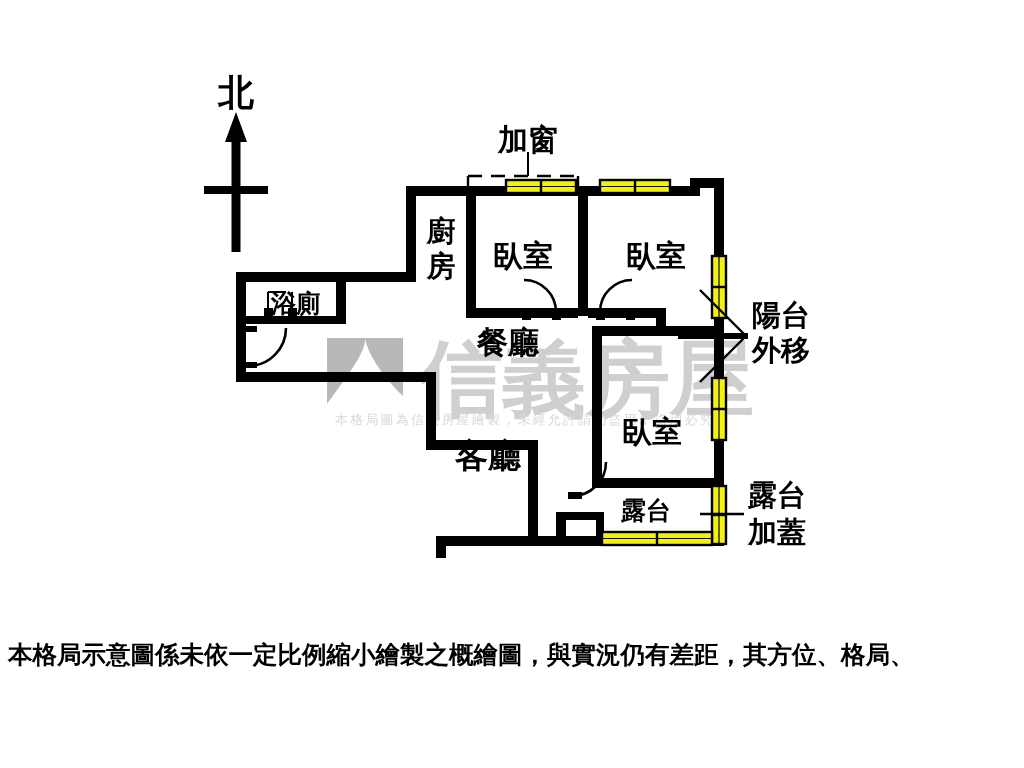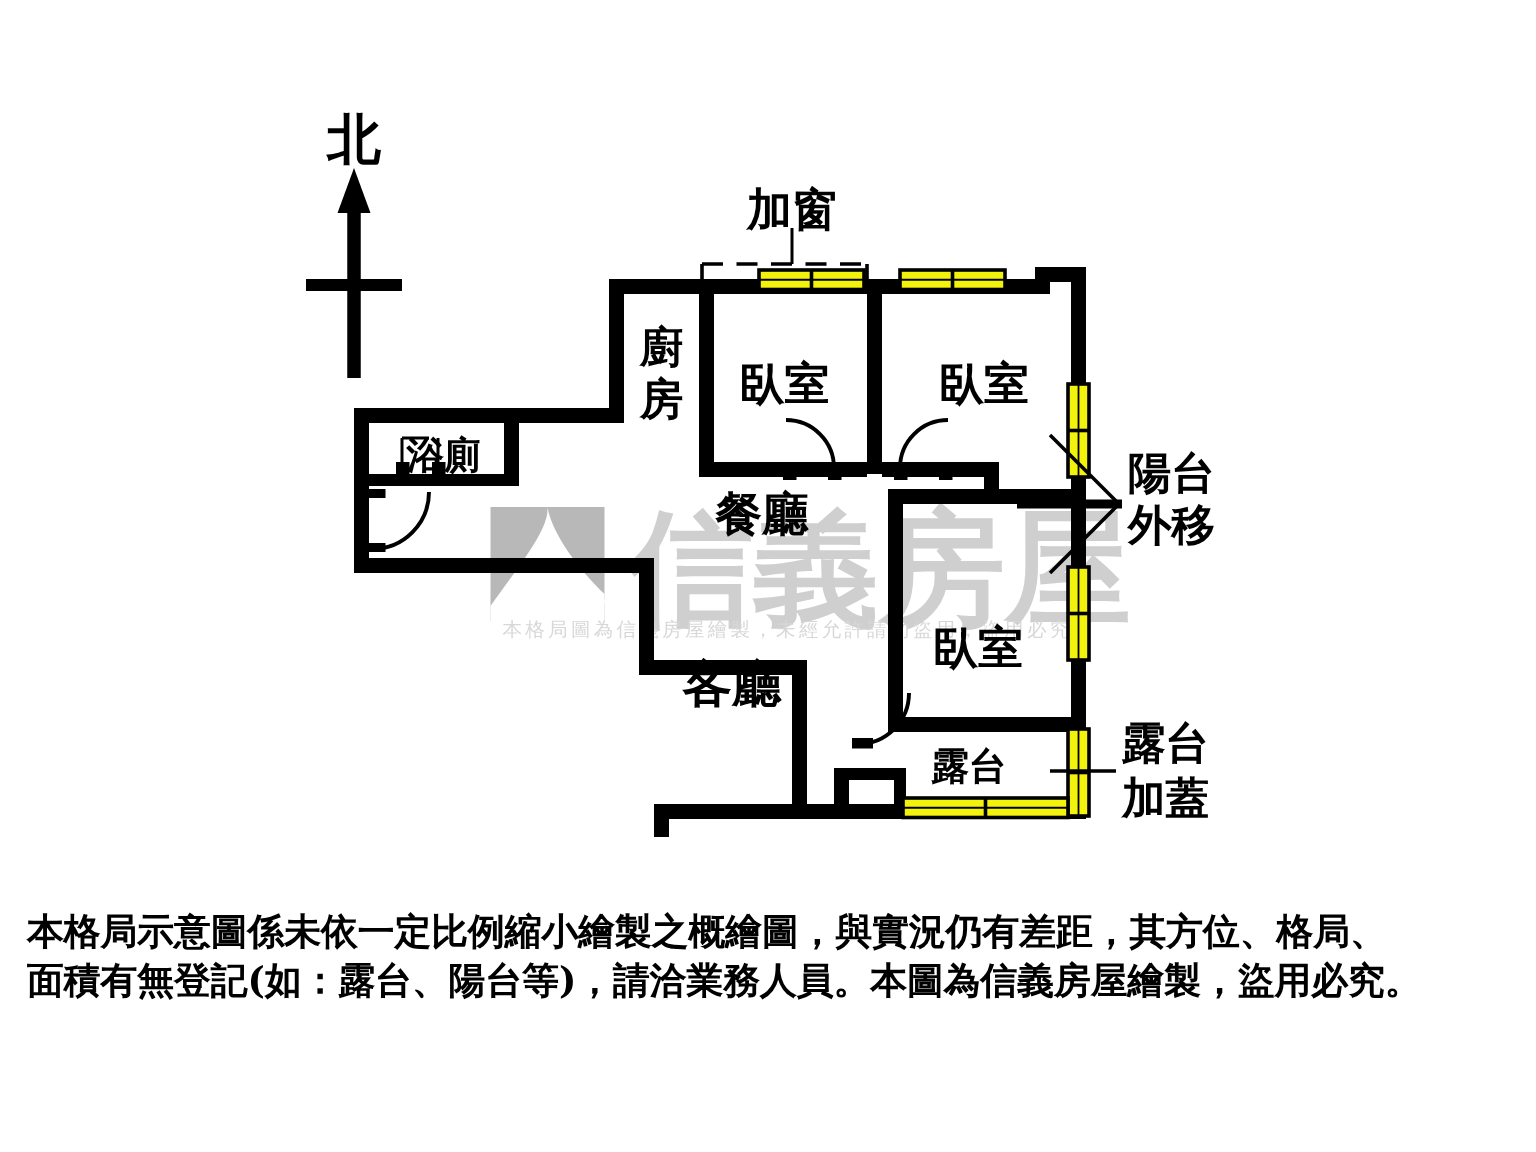--- a/index.html
+++ b/index.html
@@ -25,23 +25,23 @@
     position: absolute;
     left: 0;
     top: 0;
     width: 1024px;
     height: 600px;
     display: block;
   }
   .disclaimer {
     position: absolute;
     left: 0;
-    top: 604px;
-    width: 1024px;
-    padding: 0 18px;
+    top: 638px;
+    width: 1024px;
+    padding: 0 8px;
     box-sizing: border-box;
     font-family: "DejaVu Serif", "Liberation Serif", serif;
     font-size: 24.5px;
     line-height: 33px;
     color: #000;
     letter-spacing: 0px;
     text-align: left;
     font-weight: 600;
   }
   .disclaimer div { white-space: nowrap; }
@@ -238,14 +238,13 @@
 
     <text class="room-label" x="488" y="467" font-size="33" text-anchor="middle">客廳</text>
 
     <text class="room-label" x="646" y="519" font-size="25" text-anchor="middle">露台</text>
 
   </svg>
 </div>
 
 <div class="disclaimer">
   <div>本格局示意圖係未依一定比例縮小繪製之概繪圖，與實況仍有差距，其方位、格局、</div>
-  <div>面積有無登記(如：露台、陽台等)，請洽業務人員。本圖為信義房屋繪製，盜用必究。</div>
 </div>
 
 </body></html>

